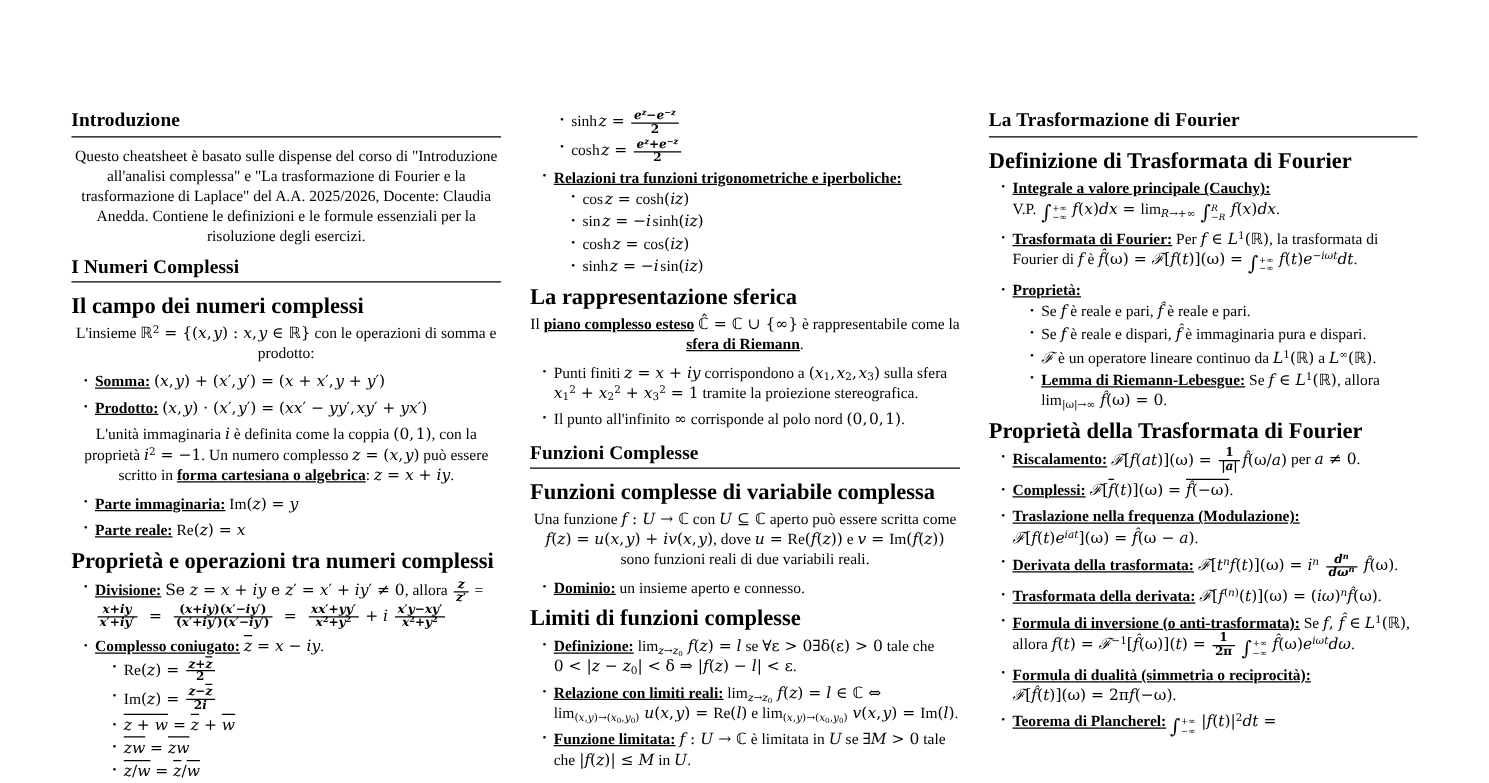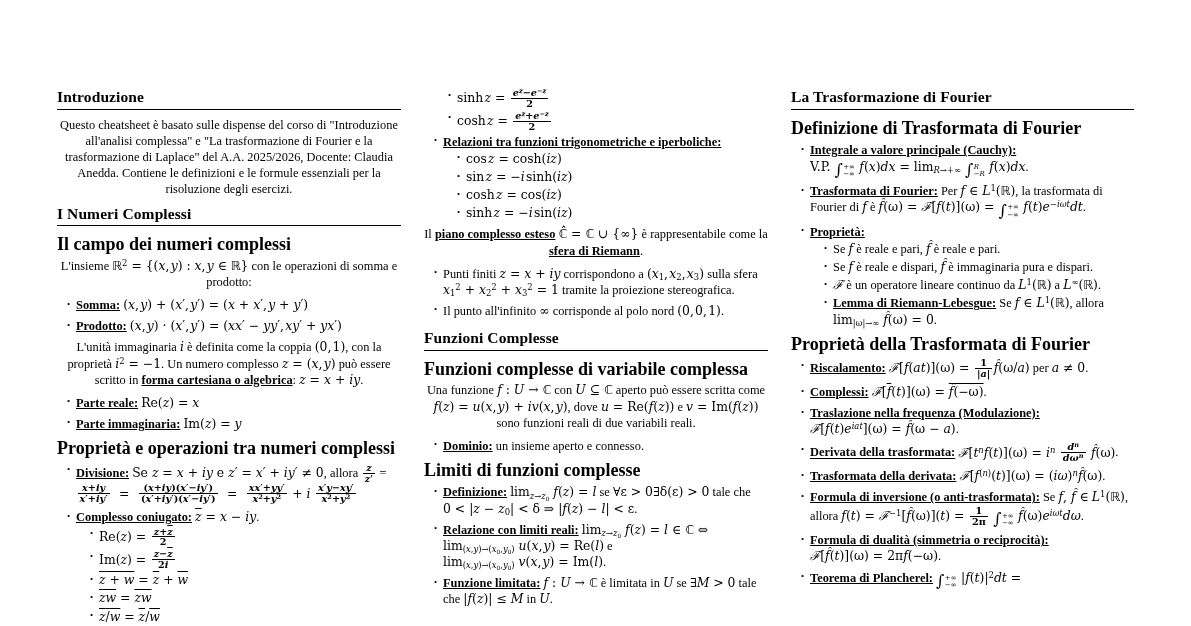--- a/index.html
+++ b/index.html
@@ -93,21 +93,21 @@
     line-height: 1.72;
   }
   b, strong { font-weight: bold; text-decoration: underline; }
   
   .m {
     font-family: "DejaVu Serif", "Liberation Serif", serif;
     font-style: normal;
     white-space: nowrap;
   }
   .mi { font-style: italic; font-family: "DejaVu Serif", serif; }
-  .mr { font-style: normal; }
+  .mr { font-style: normal; font-family: Liberation Serif, serif; }
   .bb { font-family: "DejaVu Sans", sans-serif; font-style: normal; }
   .cal { font-style: italic; font-family: "DejaVu Serif", serif; }
   sup, sub {
     font-size: 0.68em;
     line-height: 0;
   }
   sub { vertical-align: -0.28em; }
   sup { vertical-align: 0.46em; }
   
   .frac {
@@ -187,26 +187,26 @@
         <span class="m">(0, 1)</span><span>, con la proprietà</span>
         <span class="m"><span class="mi">i</span><sup>2</sup> = −1</span><span>. Un numero complesso</span>
         <span class="m"><span class="mi">z</span> = (<span class="mi">x</span>, <span class="mi">y</span>)</span>
         <span>può essere scritto in</span>
         <b>forma cartesiana o algebrica</b>:
         <span class="m"><span class="mi">z</span> = <span class="mi">x</span> + <span class="mi">iy</span></span>.
       </p>
 
       <ul class="lv1">
         <li>
+          <b>Parte immaginaria:</b>
+          <span class="m"><span class="mr">Im</span>(<span class="mi">z</span>) = <span class="mi">y</span></span>
+        </li>
+        <li>
           <b>Parte reale:</b>
           <span class="m"><span class="mr">Re</span>(<span class="mi">z</span>) = <span class="mi">x</span></span>
-        </li>
-        <li>
-          <b>Parte immaginaria:</b>
-          <span class="m"><span class="mr">Im</span>(<span class="mi">z</span>) = <span class="mi">y</span></span>
         </li>
       </ul>
 
       <h2 class="sub">Proprietà e operazioni tra numeri complessi</h2>
 
       <ul class="lv1">
         <li>
           <b>Divisione:</b>
           <span class="m">Se <span class="mi">z</span> = <span class="mi">x</span> + <span class="mi">iy</span> e <span class="mi">z</span>′ = <span class="mi">x</span>′ + <span class="mi">iy</span>′ ≠ 0</span>, allora
           <span class="frac"><span class="num"><span class="mi">z</span></span><span class="den"><span class="mi">z</span>′</span></span> =
@@ -273,20 +273,21 @@
             <li>
               <span class="m"><span class="mr">cosh</span> <span class="mi">z</span> = <span class="mr">cos</span>(<span class="mi">iz</span>)</span>
             </li>
             <li>
               <span class="m"><span class="mr">sinh</span> <span class="mi">z</span> = −<span class="mi">i</span> <span class="mr">sin</span>(<span class="mi">iz</span>)</span>
             </li>
           </ul>
         </li>
       </ul>
 
+      <h2 class="sub">La rappresentazione sferica</h2>
 
       <p class="para tight">
         <span>Il</span>
         <b>piano complesso esteso</b>
         <span class="m"><span class="bb">ℂ̂</span> = <span class="bb">ℂ</span> ∪ {∞}</span>
         <span>è rappresentabile come la</span>
         <b>sfera di Riemann</b>.
       </p>
 
       <ul class="lv1">

